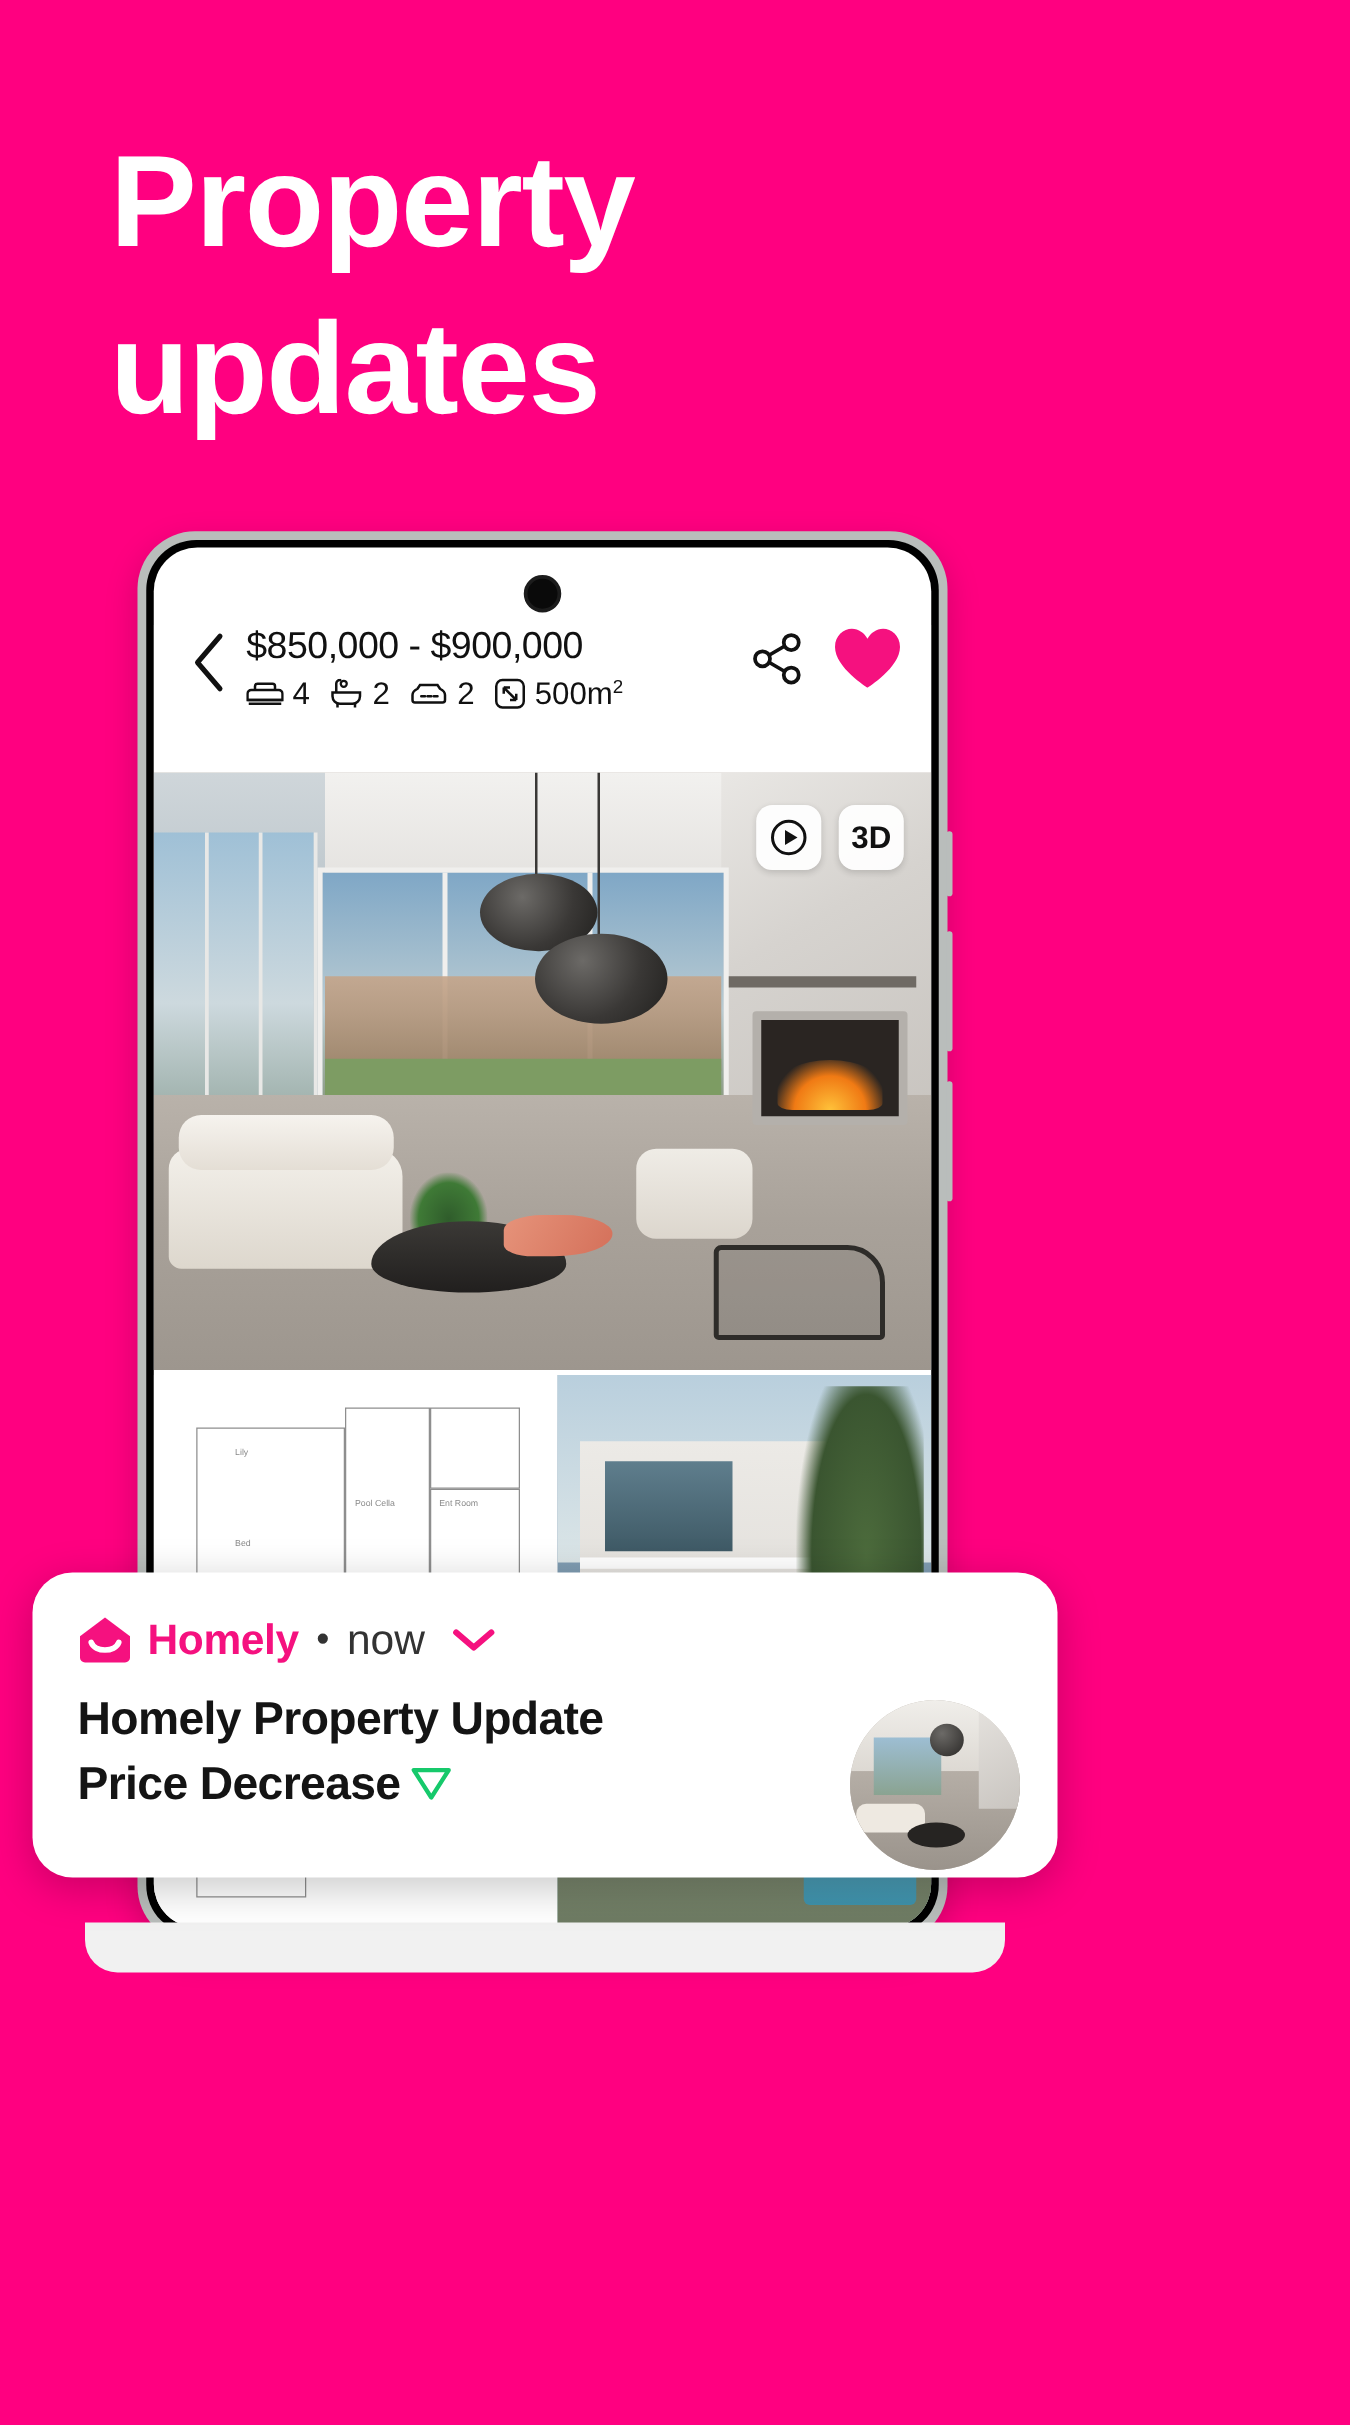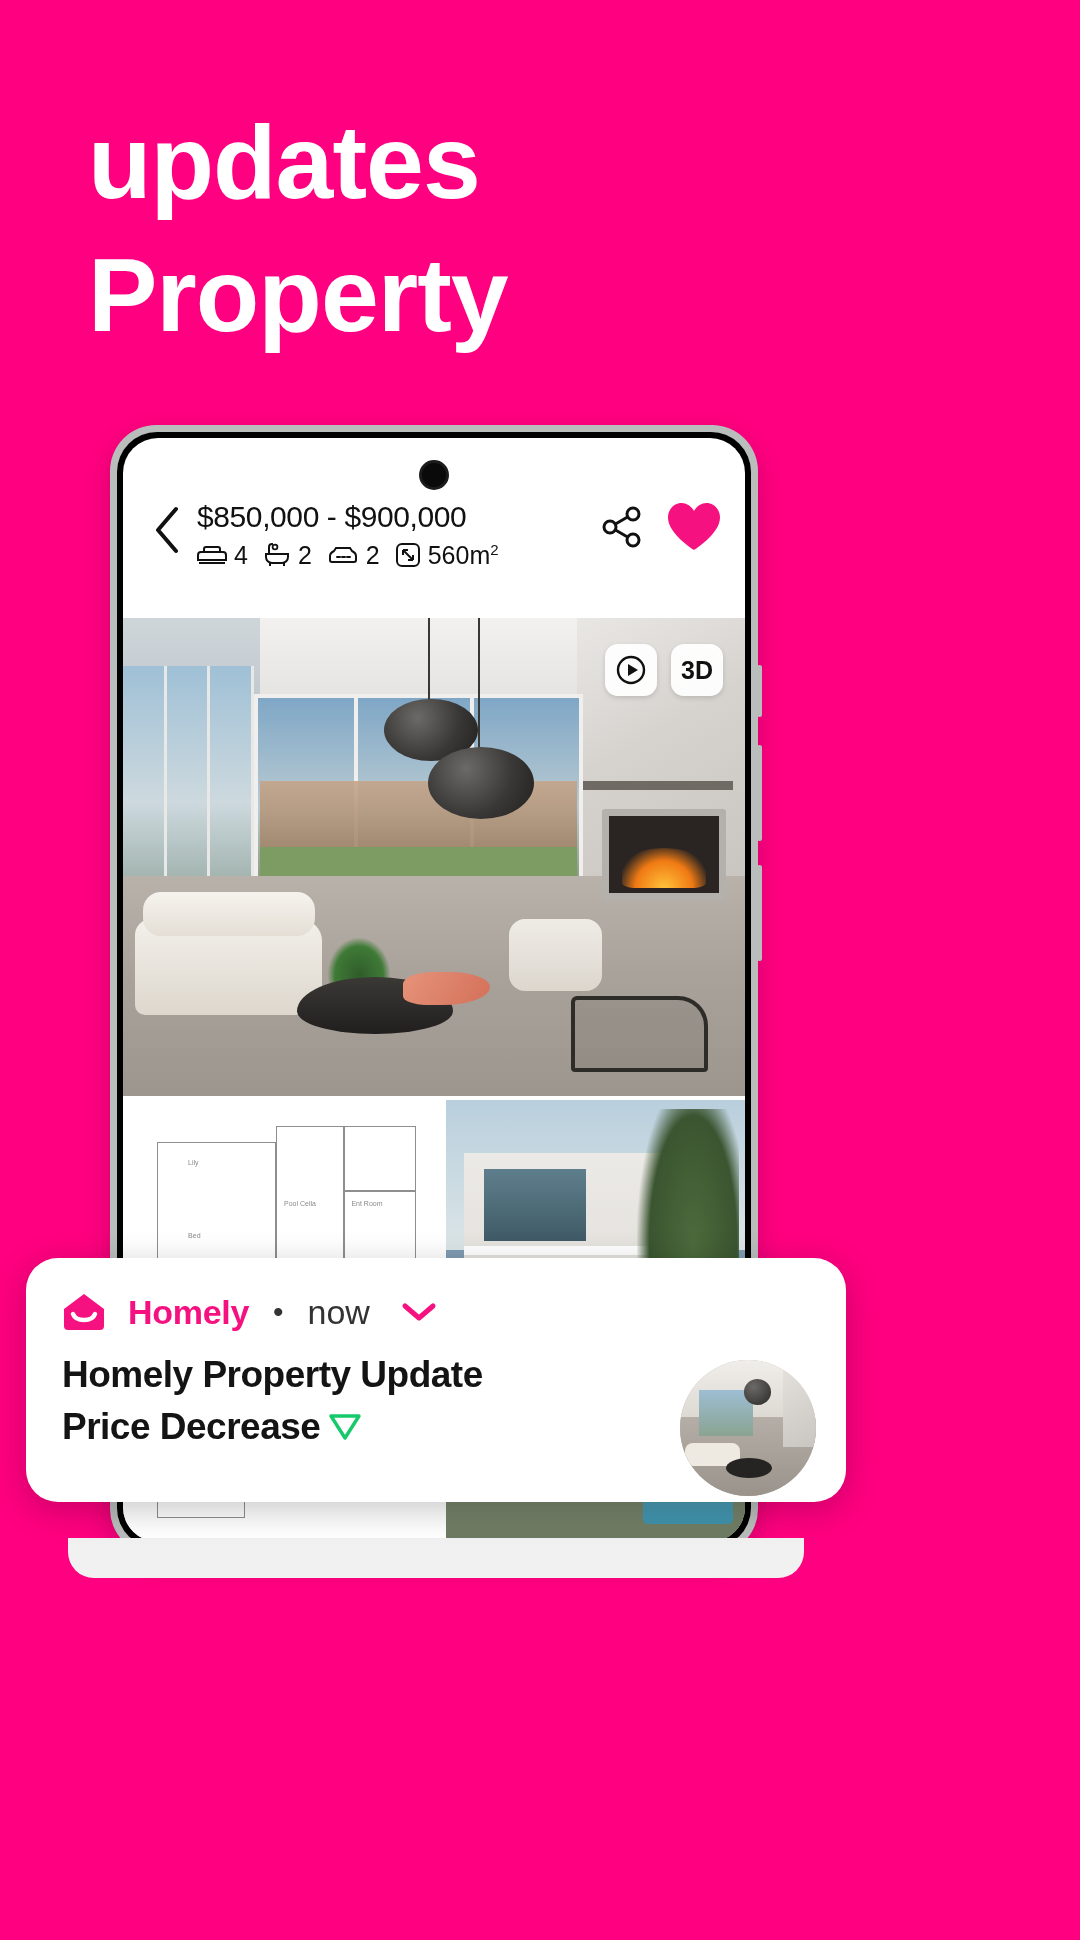--- a/index.html
+++ b/index.html
@@ -287,21 +287,21 @@
   .notif {
     position:absolute;
     left:26px; top:1258px;
     width:820px;
     background:#ffffff;
     border-radius:32px;
     padding:34px 38px 40px 36px;
     box-shadow:0 8px 34px rgba(0,0,0,.22);
   }
   .notif-top {
-    display:flex; align-items:center; gap:22px;
+    display:flex; align-items:center; gap:12px;
     margin-bottom:22px;
   }
   .brand {
     font-size:34px; font-weight:bold; color:#F5117F;
     letter-spacing:-.3px;
   }
   .dot-sep { font-size:30px; color:#333; margin:0 2px; }
   .time { font-size:34px; color:#333; font-weight:400; }
   .notif-body { position:relative; padding-right:180px; }
   .notif-title {
@@ -334,22 +334,22 @@
   .bottom-sheet {
     position:absolute; left:68px; top:1538px;
     width:736px; height:40px;
     background:#f1f1f1; border-radius:0 0 26px 26px;
   }
 </style>
 </head>
 <body>
 
 <div class="headline">
+  <span class="line">Property</span>
   <span class="line">updates</span>
-  <span class="line">Property</span>
 </div>
 
 <div class="phone">
   <div class="side-btn b1"></div>
   <div class="side-btn b2"></div>
   <div class="side-btn b3"></div>
 
   <div class="phone-inner">
     <div class="screen">
 
@@ -395,21 +395,21 @@
             </div>
 
             <div class="spec">
               <svg width="26" height="26" viewBox="0 0 26 26">
                 <rect x="2" y="2" width="22" height="22" rx="5" fill="none" stroke="#111" stroke-width="2"></rect>
                 <path d="M8 8 L18 18" stroke="#111" stroke-width="2"></path>
                 <path d="M8 8 v5 M8 8 h5" stroke="#111" stroke-width="2"></path>
                 <path d="M18 18 v-5 M18 18 h-5" stroke="#111" stroke-width="2"></path>
               </svg>
               <span class="spec-val">
-                <span>560m</span><sup>2</sup>
+                <span>500m</span><sup>2</sup>
               </span>
             </div>
 
           </div>
         </div>
 
         <div class="head-actions">
           <div>
             <svg width="46" height="46" viewBox="0 0 46 46">
               <circle cx="34" cy="10" r="6" fill="none" stroke="#111" stroke-width="3"></circle>

